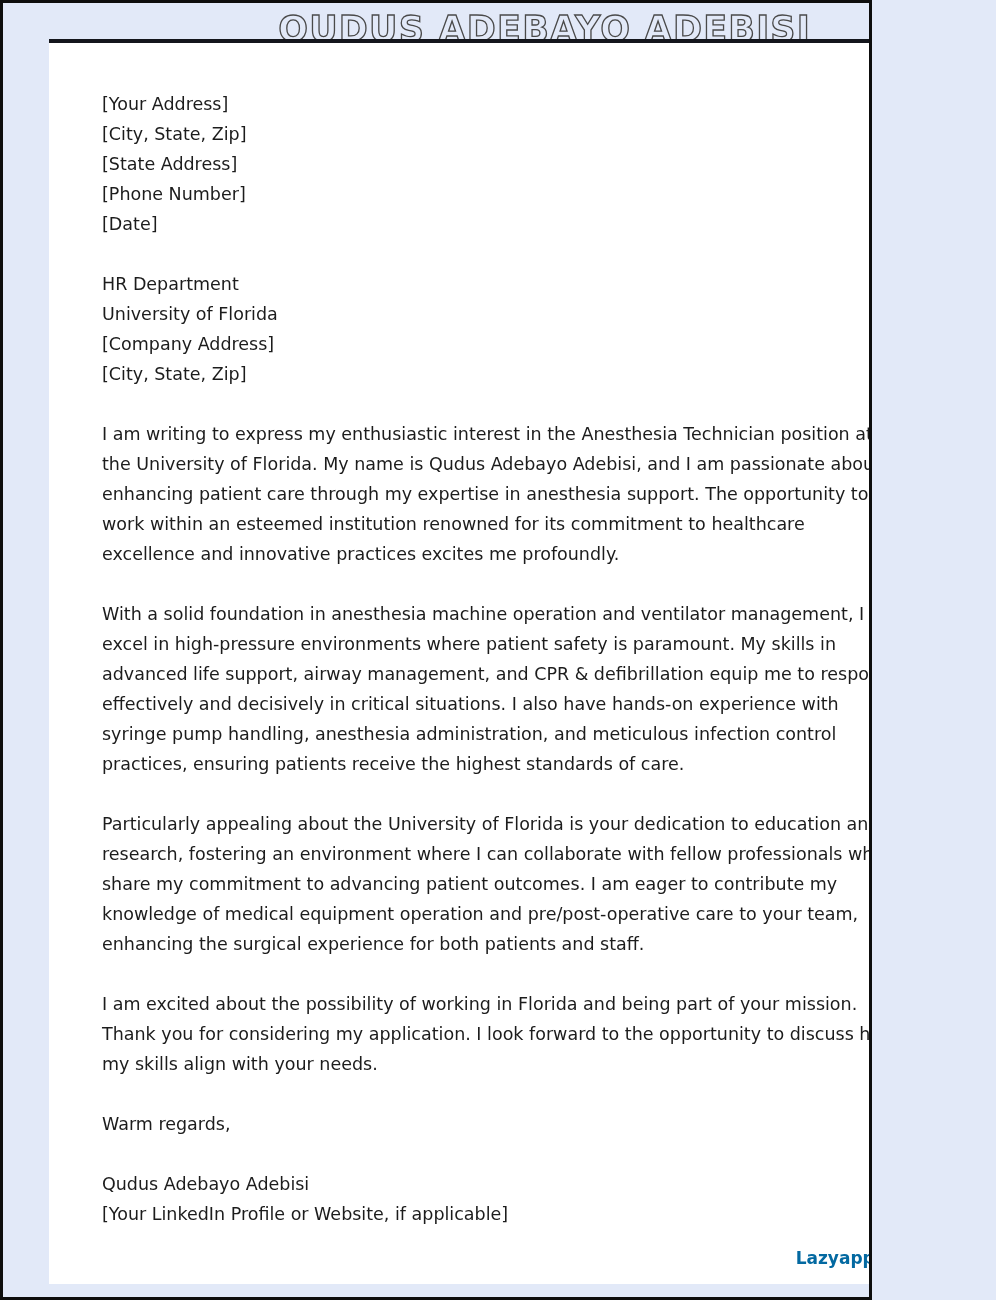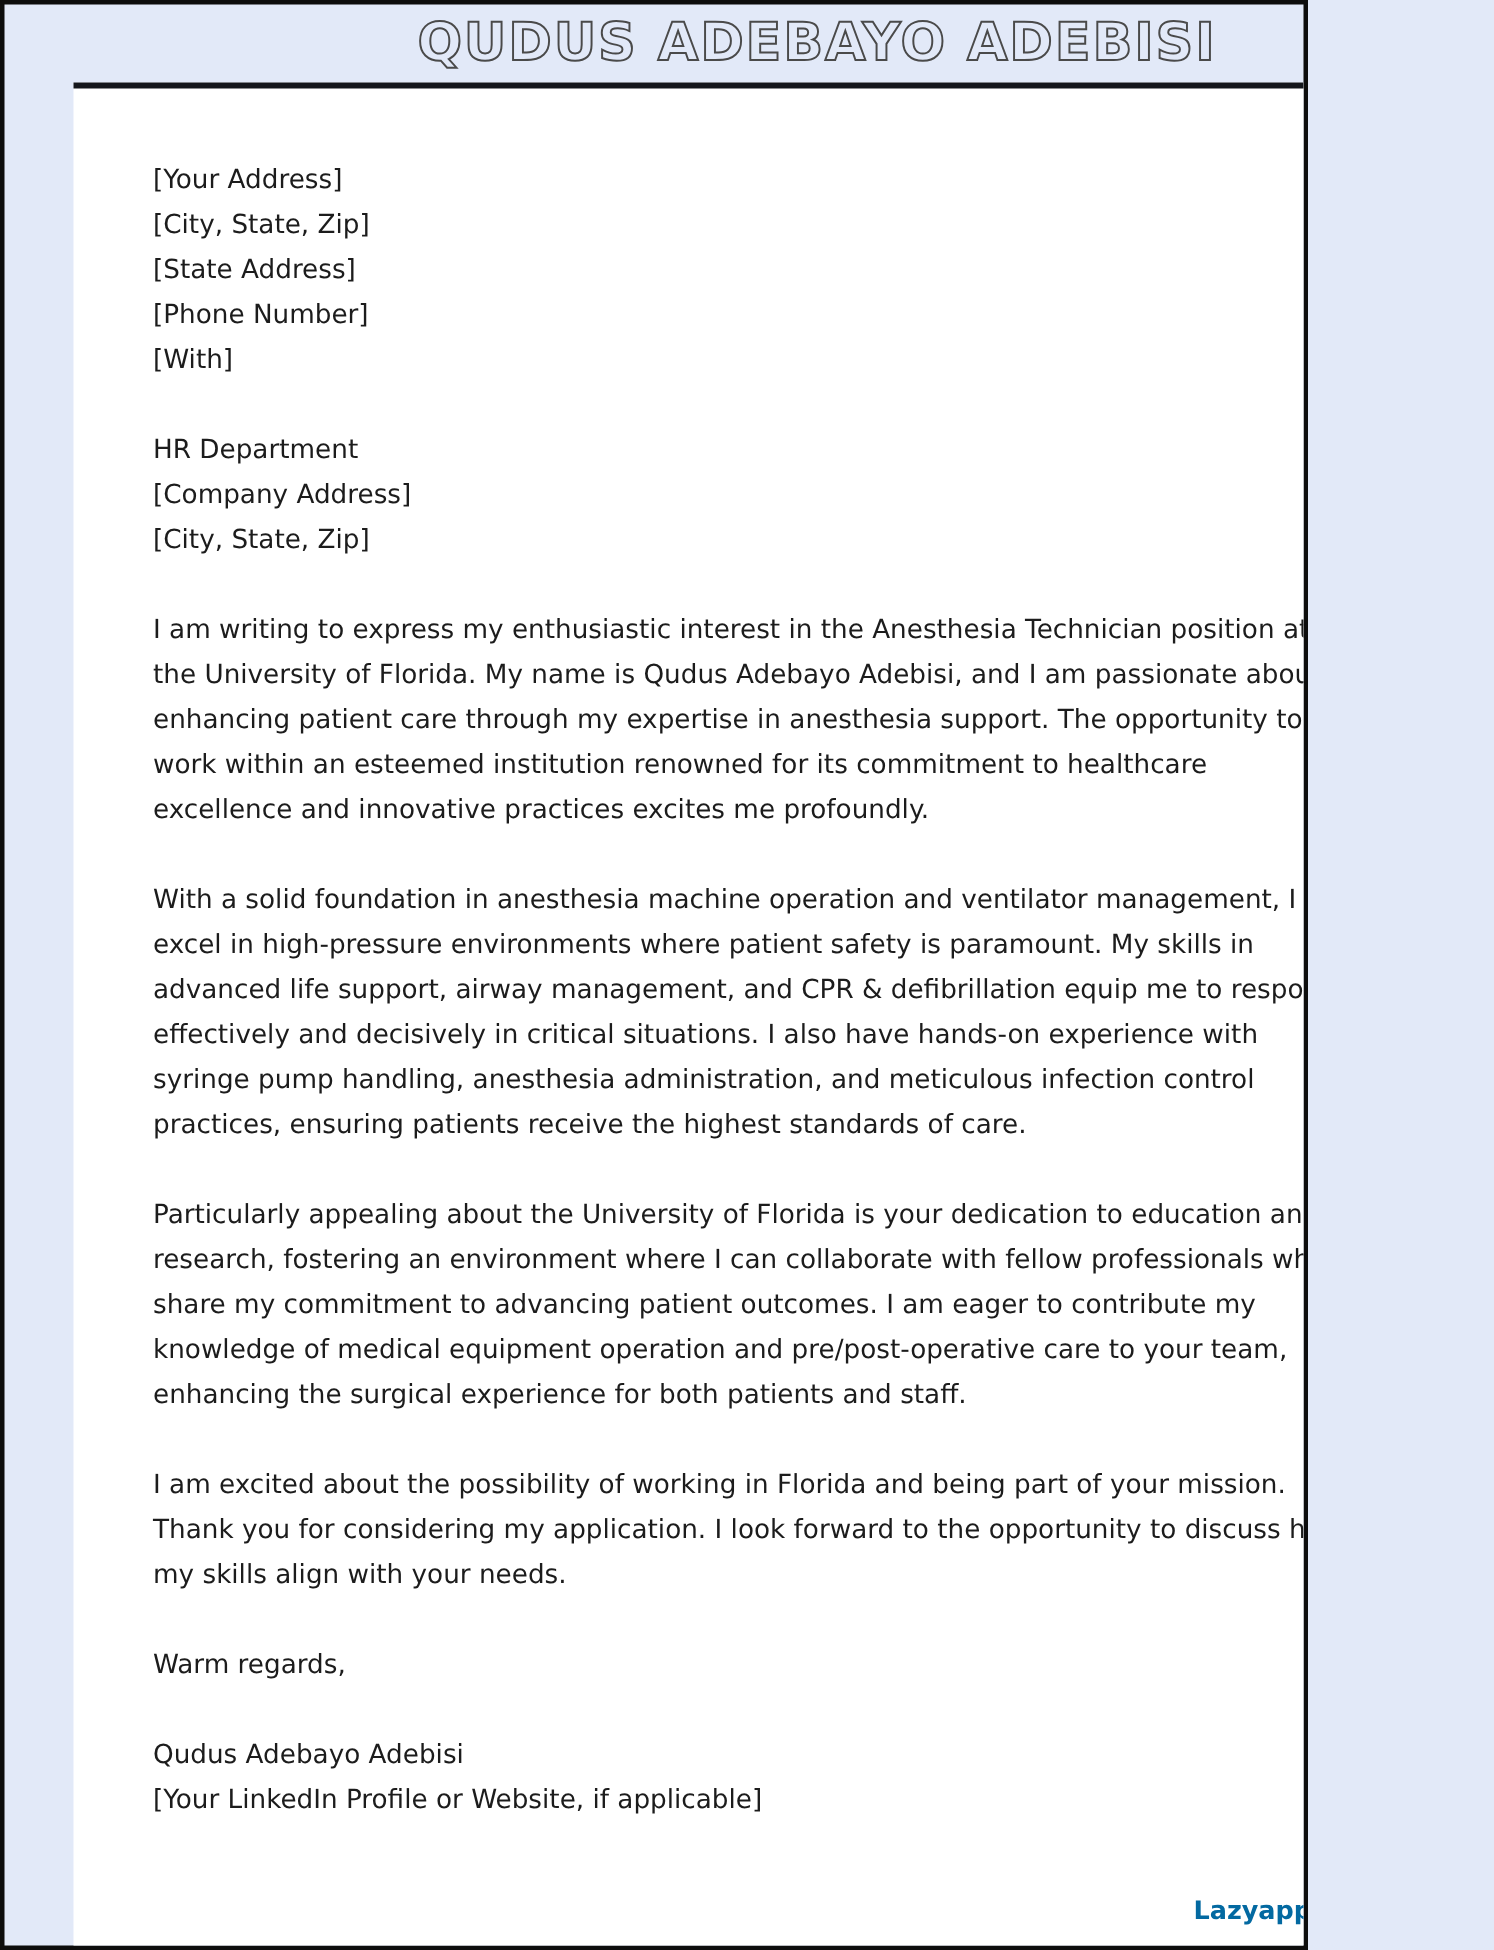--- a/index.html
+++ b/index.html
@@ -43,21 +43,21 @@
     color: #e2e9f8;
     -webkit-text-stroke: 1.3px #4a4a4a;
     text-stroke: 1.3px #4a4a4a;
     text-shadow: 0 0 0 #9aa2b3;
     white-space: nowrap;
     line-height: 1;
   }
   .sheet {
     position: absolute;
     left: 46px;
-    top: 52px;
+    top: 36px;
     width: 903px;
     height: 1245px;
     background: #ffffff;
     border-top: 4px solid #14161c;
     box-sizing: border-box;
     overflow: hidden;
   }
   .letter {
     position: absolute;
     left: 53px;
@@ -102,25 +102,26 @@
 
   <div class="sheet">
 
     <div class="letter">
 
       <div class="block">
         <div class="line">[Your Address]</div>
         <div class="line">[City, State, Zip]</div>
         <div class="line">[State Address]</div>
         <div class="line">[Phone Number]</div>
-        <div class="line">[With]</div>
+        <div class="line">[Date]</div>
       </div>
 
       <div class="block">
         <div class="line">HR Department</div>
+        <div class="line">University of Florida</div>
         <div class="line">[Company Address]</div>
         <div class="line">[City, State, Zip]</div>
       </div>
 
 
       <p class="para">I am writing to express my enthusiastic interest in the Anesthesia Technician position at the University of Florida. My name is Qudus Adebayo Adebisi, and I am passionate about enhancing patient care through my expertise in anesthesia support. The opportunity to work within an esteemed institution renowned for its commitment to healthcare excellence and innovative practices excites me profoundly.</p>
       <p class="para">With a solid foundation in anesthesia machine operation and ventilator management, I excel in high-pressure environments where patient safety is paramount. My skills in advanced life support, airway management, and CPR &amp; defibrillation equip me to respond effectively and decisively in critical situations. I also have hands-on experience with syringe pump handling, anesthesia administration, and meticulous infection control practices, ensuring patients receive the highest standards of care.</p>
       <p class="para">Particularly appealing about the University of Florida is your dedication to education and research, fostering an environment where I can collaborate with fellow professionals who share my commitment to advancing patient outcomes. I am eager to contribute my knowledge of medical equipment operation and pre/post-operative care to your team, enhancing the surgical experience for both patients and staff.</p>
       <p class="para">I am excited about the possibility of working in Florida and being part of your mission. Thank you for considering my application. I look forward to the opportunity to discuss how my skills align with your needs.</p>
 

